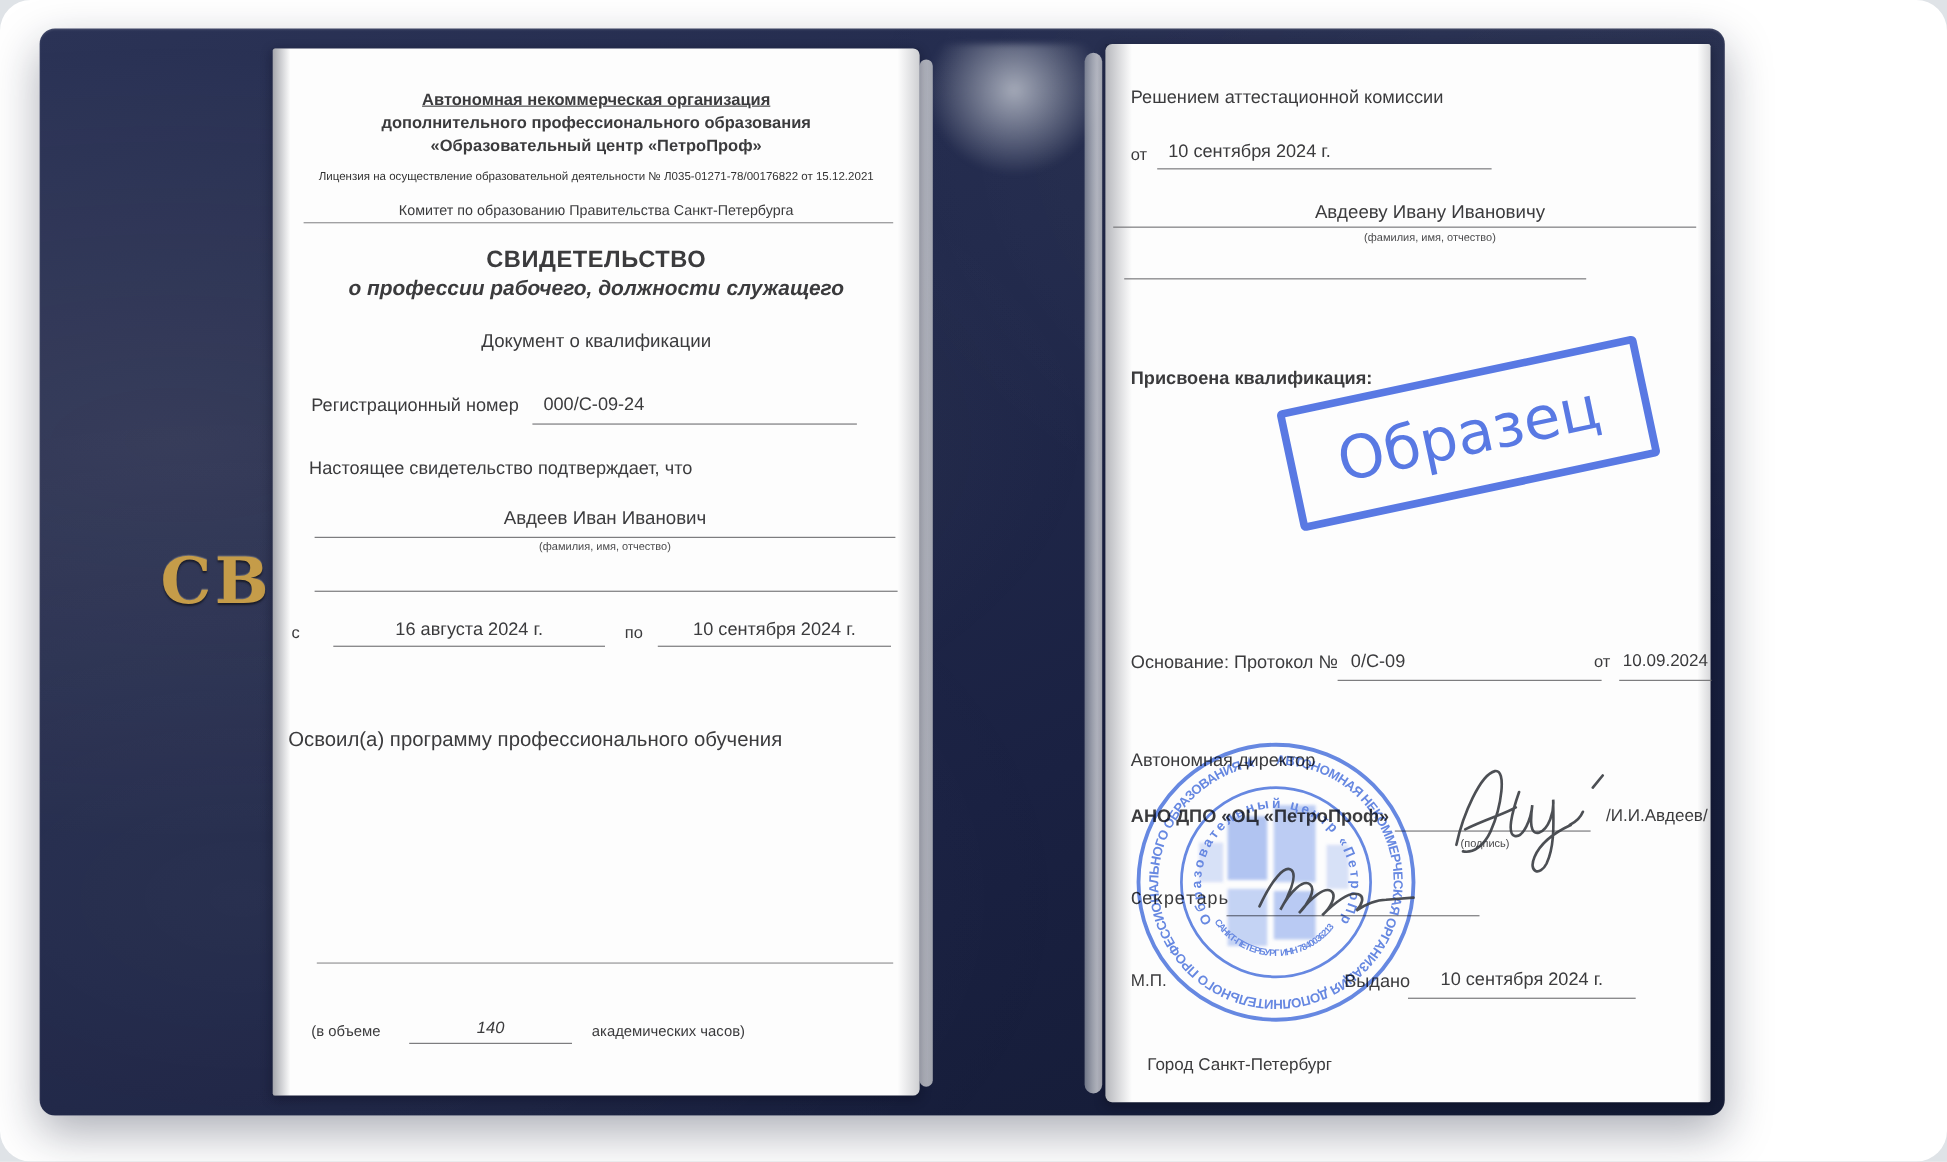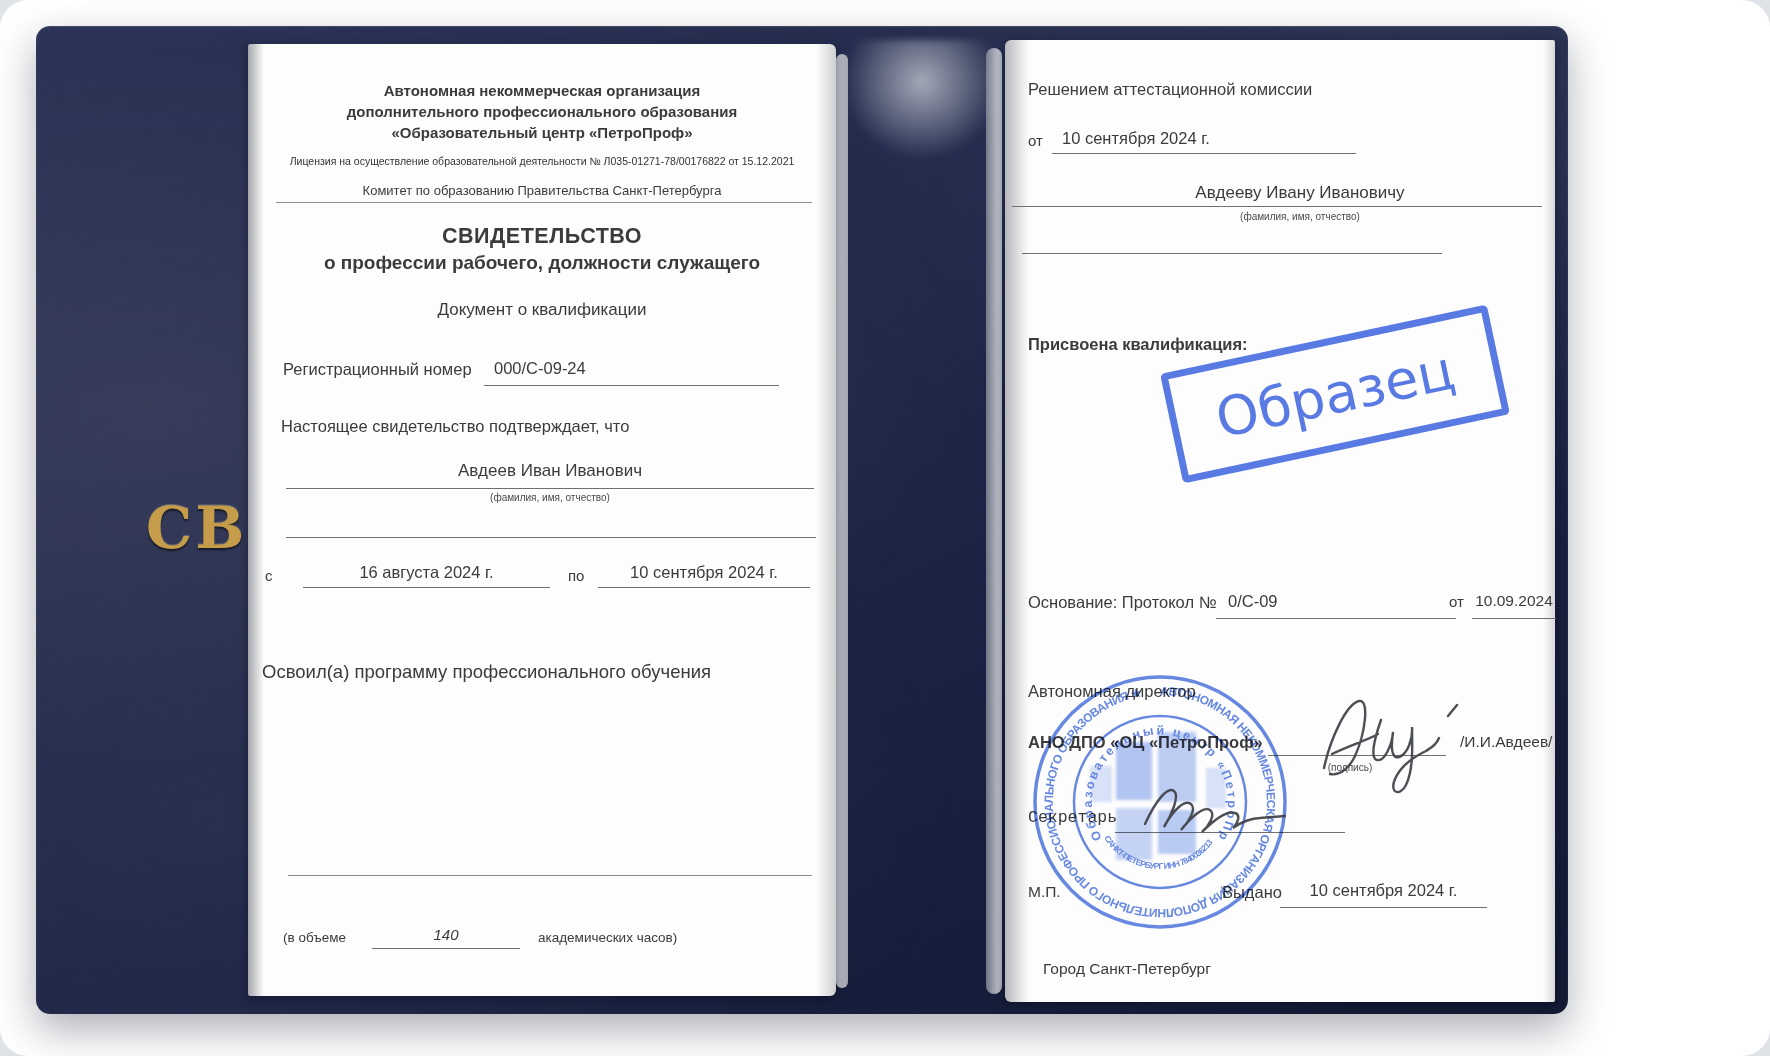--- a/index.html
+++ b/index.html
@@ -49,29 +49,29 @@
 
   <div class="folder"></div>
   <div class="fold-light"></div>
   <div class="curl-left"></div>
   <div class="curl-right"></div>
   <div class="emboss">СВИ</div>
 
   <div class="page lp"></div>
   <div class="page rp"></div>
 
-  <div class="t b c" style="left:268px;top:82px;width:548px;font-size:15px;">Автономная некоммерческая организация</div>
+  <div class="t b c" style="left:268px;top:82px;width:548px;font-size:15px;text-decoration:underline;">Автономная некоммерческая организация</div>
   <div class="t b c" style="left:268px;top:103px;width:548px;font-size:15px;">дополнительного профессионального образования</div>
   <div class="t b c" style="left:268px;top:124px;width:548px;font-size:15px;">«Образовательный центр «ПетроПроф»</div>
   <div class="t c" style="left:258px;top:155px;width:568px;font-size:10.5px;color:#333;">Лицензия на осуществление образовательной деятельности № Л035-01271-78/00176822 от 15.12.2021</div>
   <div class="t c" style="left:268px;top:183px;width:548px;font-size:13px;">Комитет по образованию Правительства Санкт-Петербурга</div>
   <div class="ln" style="left:276px;top:202px;width:536px;border-top-color:#8b8b8d;"></div>
 
   <div class="t b c" style="left:268px;top:224px;width:548px;font-size:21.5px;letter-spacing:.5px;">СВИДЕТЕЛЬСТВО</div>
-  <div class="t b c" style="left:258px;top:252px;width:568px;font-size:19px;">о профессии рабочего, должности служащего</div>
+  <div class="t b c" style="left:258px;top:252px;width:568px;font-size:19px;font-style:italic;">о профессии рабочего, должности служащего</div>
   <div class="t c" style="left:268px;top:300px;width:548px;font-size:17px;">Документ о квалификации</div>
 
   <div class="t" style="left:283px;top:360px;">Регистрационный номер</div>
   <div class="fld" style="left:484px;top:359px;width:285px;height:26px;text-align:left;padding-left:10px;">000/С-09-24</div>
 
   <div class="t" style="left:281px;top:417px;">Настоящее свидетельство подтверждает, что</div>
 
   <div class="fld" style="left:286px;top:461px;width:528px;height:27px;font-size:17px;">Авдеев Иван Иванович</div>
   <div class="hint" style="left:286px;top:492px;width:528px;">(фамилия, имя, отчество)</div>
 

